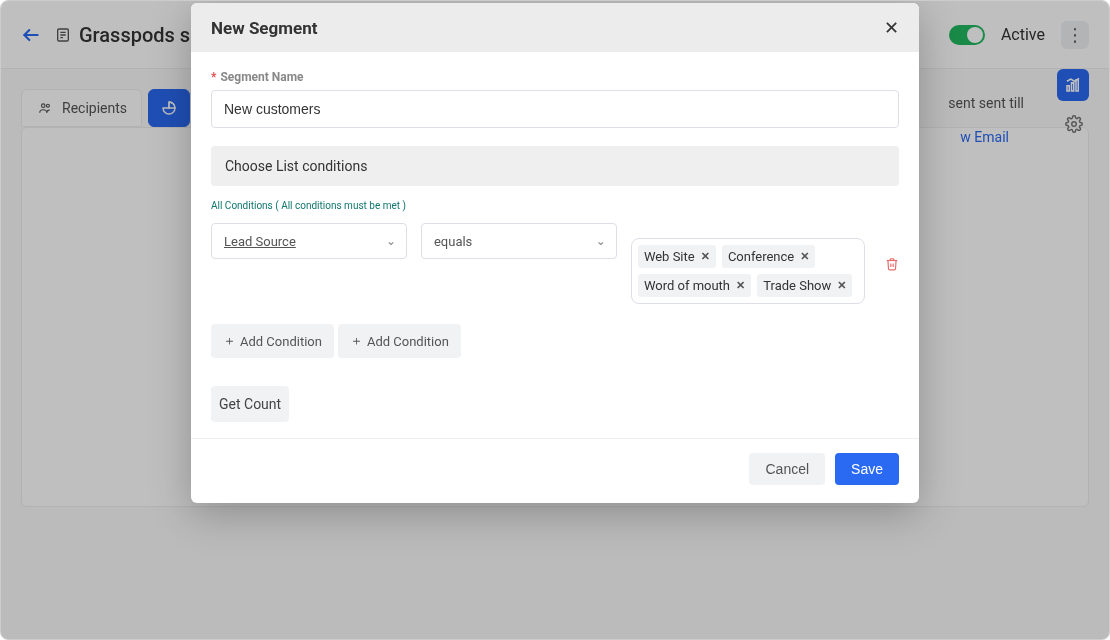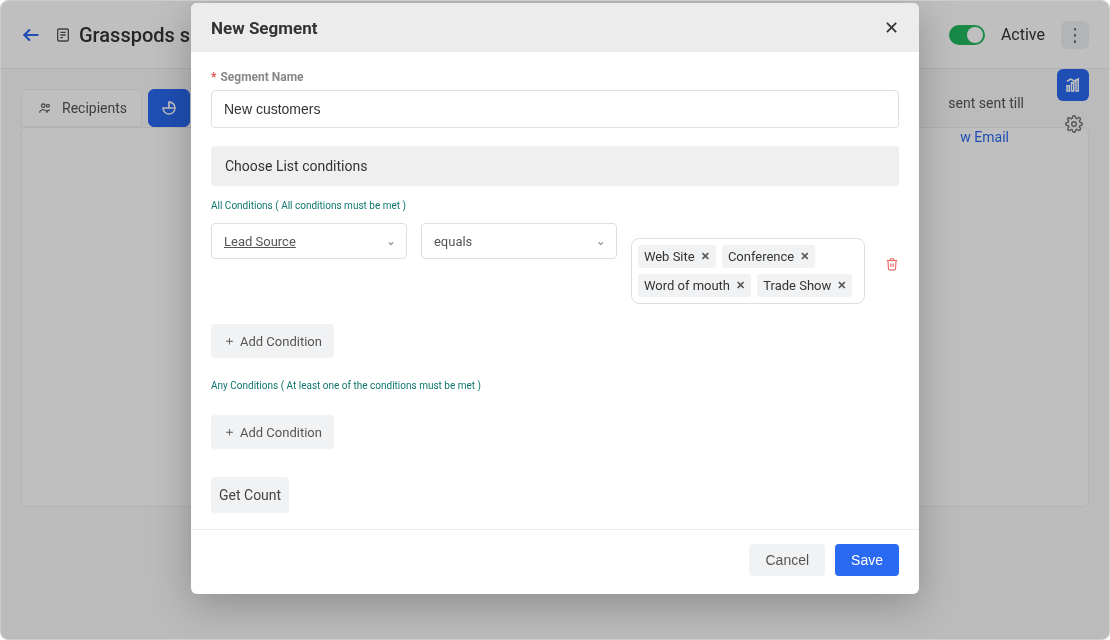--- a/index.html
+++ b/index.html
@@ -453,21 +453,20 @@
                 <path d="M9 6V4a1 1 0 0 1 1-1h4a1 1 0 0 1 1 1v2"></path>
               </svg>
           </span>
         </div>
 
         <div class="add-cond">
           <span>＋</span>
           <span>Add Condition</span>
         </div>
 
-        <div class="cond-title any-title">Any Conditions  ( At least one of the conditions must be met )</div>
 
         <div class="add-cond short-gap">
           <span>＋</span>
           <span>Add Condition</span>
         </div>
 
         <div><span class="get-count">Get Count</span></div>
       </div>
       <div class="modal-footer">
         <button class="btn btn-secondary">Cancel</button>

